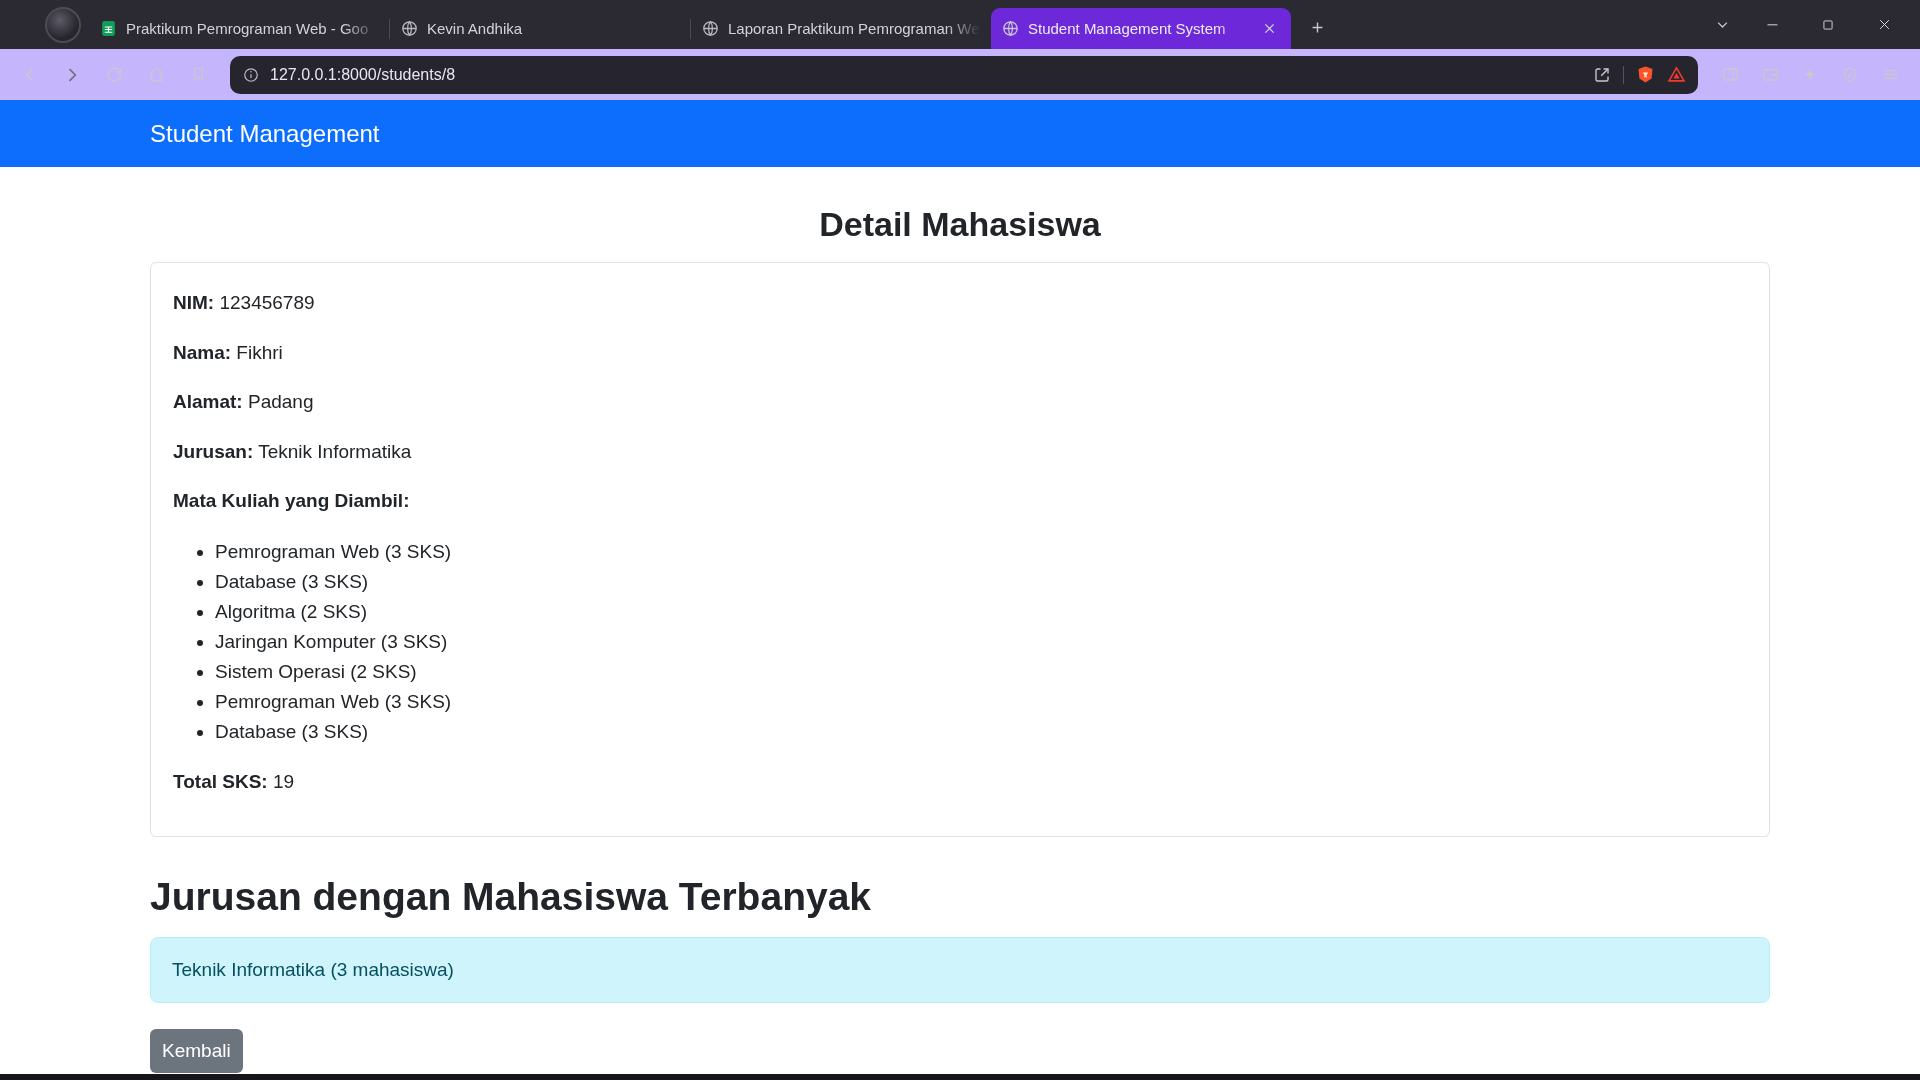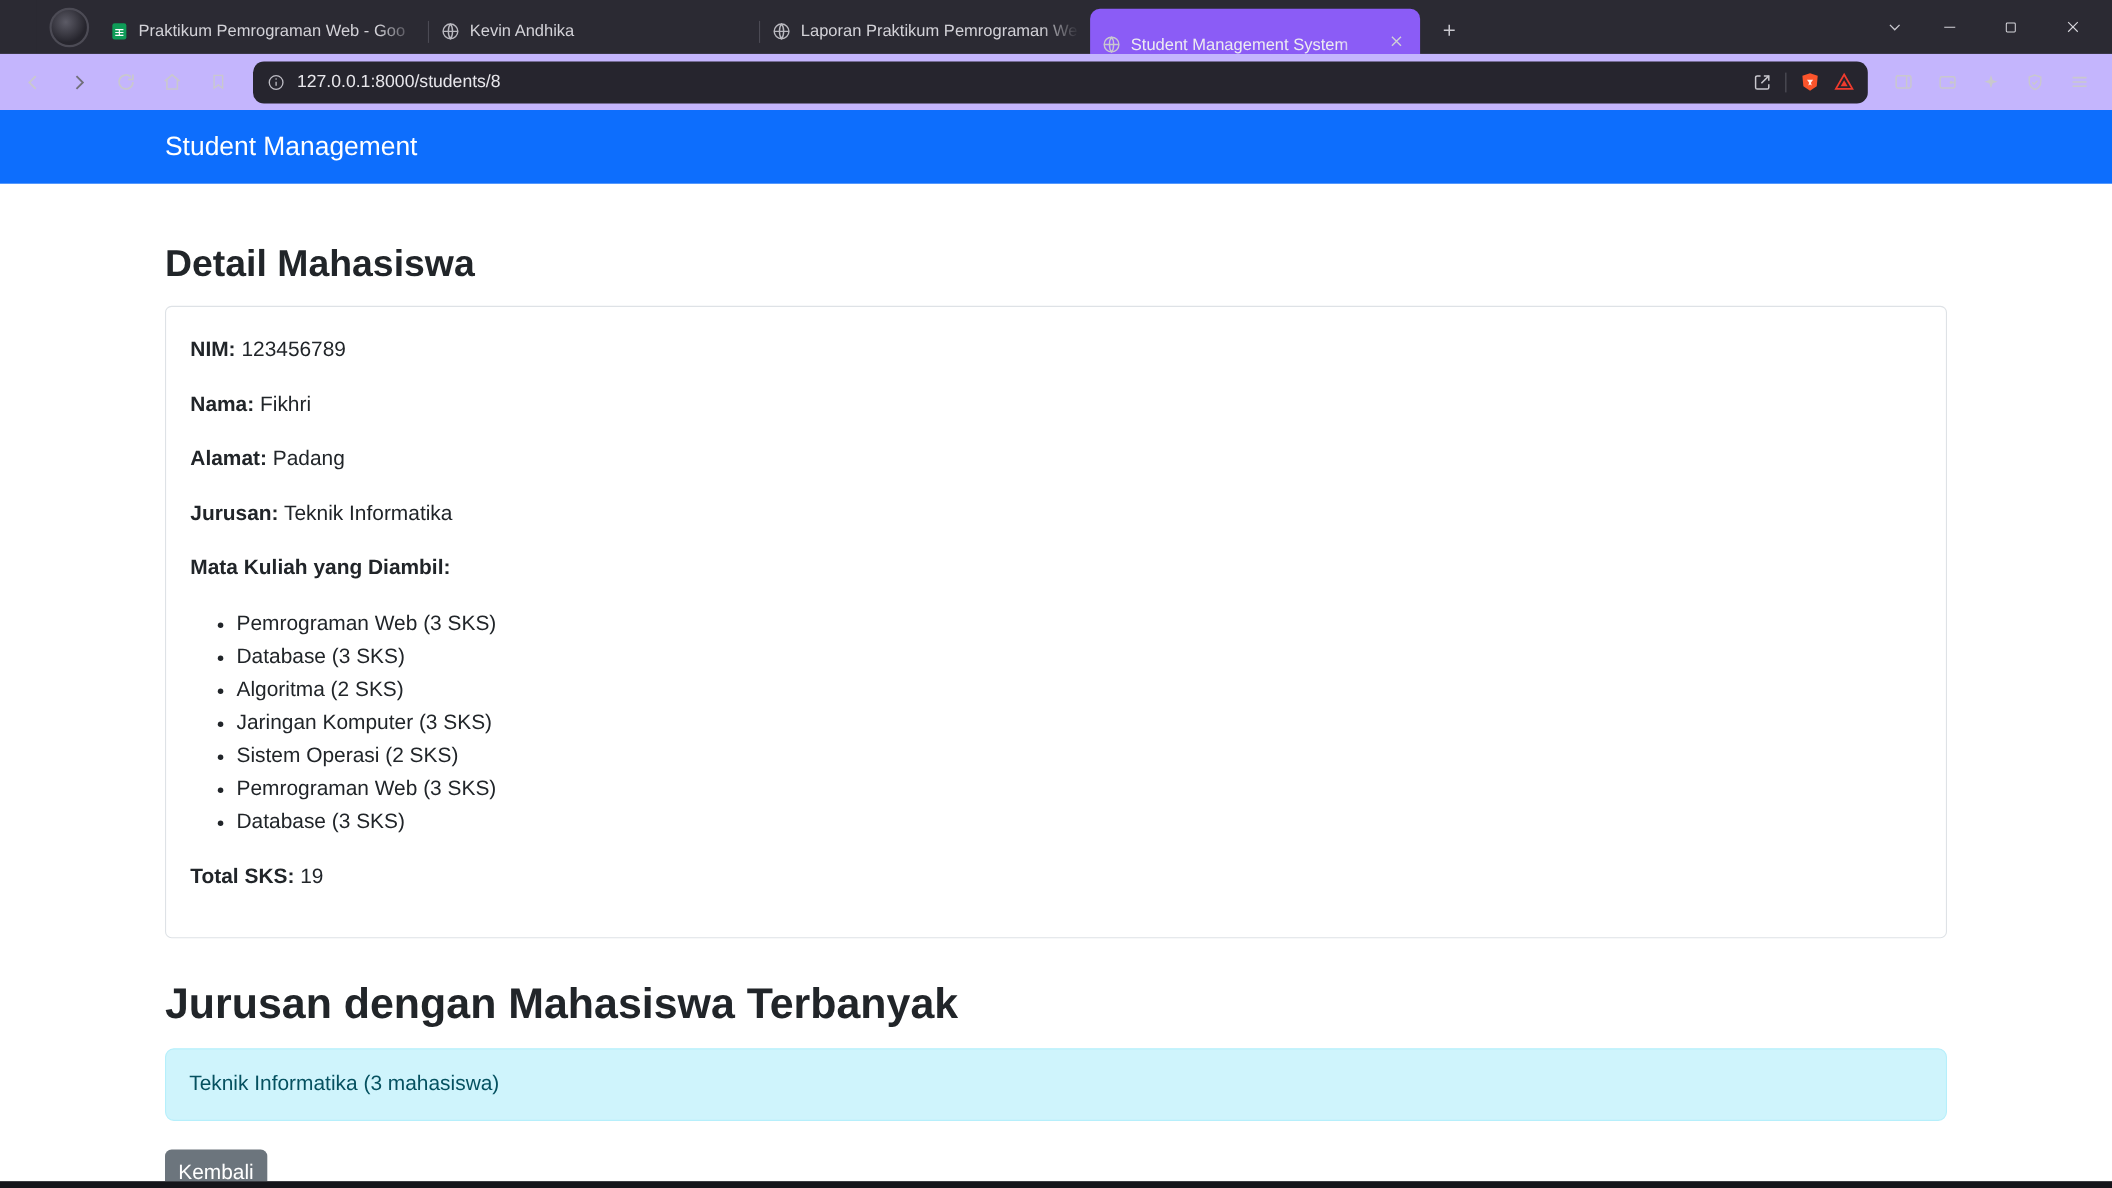--- a/index.html
+++ b/index.html
@@ -16,21 +16,21 @@
   .profile-btn {
     width:36px; height:36px; border-radius:50%; margin:0 8px 6px 4px; flex:0 0 auto;
     background:radial-gradient(circle at 40% 35%, #5c5b66 0%, #26252d 65%);
     border:2px solid #4c4b55;
   }
   .tab {
     width:300px; height:41px; display:flex; align-items:center; gap:9px;
     padding:0 10px; border-radius:9px 9px 0 0; position:relative; flex:0 0 auto;
     color:#d3d2d8; cursor:default;
   }
-  .tab.active { background:#8b5cf6; color:#edecf1;align-items:flex-end; }
+  .tab.active { background:#6d28d9; color:#edecf1; }
   .tab-sep { width:1px; height:20px; background:#4b4a54; margin-bottom:10px; flex:0 0 auto; }
   .favicon { width:18px; height:18px; flex:0 0 auto; display:flex; align-items:center; justify-content:center; }
   .tab-title {
     font-size:15px; white-space:nowrap; overflow:hidden; flex:1;
     -webkit-mask-image:linear-gradient(90deg,#000 86%,transparent);
             mask-image:linear-gradient(90deg,#000 86%,transparent);
   }
   .tab-close { width:24px; height:24px; border-radius:6px; display:flex; align-items:center; justify-content:center; flex:0 0 auto; color:#cfcfd6; }
   .newtab-btn { width:36px; height:36px; margin:0 0 4px 8px; border-radius:8px; display:flex; align-items:center; justify-content:center; color:#c9c8cf; flex:0 0 auto; }
   .tabbar-right { margin-left:auto; display:flex; align-items:center; height:49px; }
@@ -45,26 +45,26 @@
     flex:1; height:38px; margin:0 8px; border-radius:10px; background:#26252e;
     display:flex; align-items:center; padding:0 12px; gap:10px; min-width:0;
   }
   .url-info { color:#bdbcc4; flex:0 0 auto; display:flex; }
   .url-text { color:#e8e7ec; font-size:16px; white-space:nowrap; overflow:hidden; flex:1; }
   .url-actions { display:flex; align-items:center; gap:12px; flex:0 0 auto; }
   .url-sep { width:1px; height:18px; background:#55545e; }
   .right-cluster { display:flex; align-items:center; gap:4px; flex:0 0 auto; }
 
   
-  .viewport { flex:1; background:#ffffff; display:flex; flex-direction:column; overflow:hidden;gap:16px; }
+  .viewport { flex:1; background:#ffffff; display:flex; flex-direction:column; overflow:hidden; }
   .navbar { height:67px; background:#0d6efd; display:flex; align-items:center; flex:0 0 auto; }
   .container { width:1620px; margin:0 auto; }
   .brand { color:#ffffff; font-size:24px; }
   .content { padding-top:38px; }
-  .page-title { font-size:34px; font-weight:700; color:#212529; margin:0 0 18px; }
+  .page-title { font-size:34px; font-weight:700; color:#212529; margin:0 0 18px;text-align:center; }
   .card { border:1px solid #dee2e6; border-radius:6px; background:#fff; padding:26px 22px 26px; }
   .card p { margin:0 0 21px; font-size:19px; line-height:1.5; color:#212529; }
   .card p.last { margin-bottom:14px; }
   .card strong { font-weight:700; }
   .card ul { margin:0 0 21px; padding-left:42px; }
   .card li { font-size:19px; line-height:1.58; color:#212529; }
   .section-title { font-size:39px; font-weight:700; color:#212529; margin:38px 0 18px; }
   .alert-info {
     background:#cff4fc; color:#055160; border:1px solid #b6effb; border-radius:8px;
     padding:21px 21px; font-size:19px;

